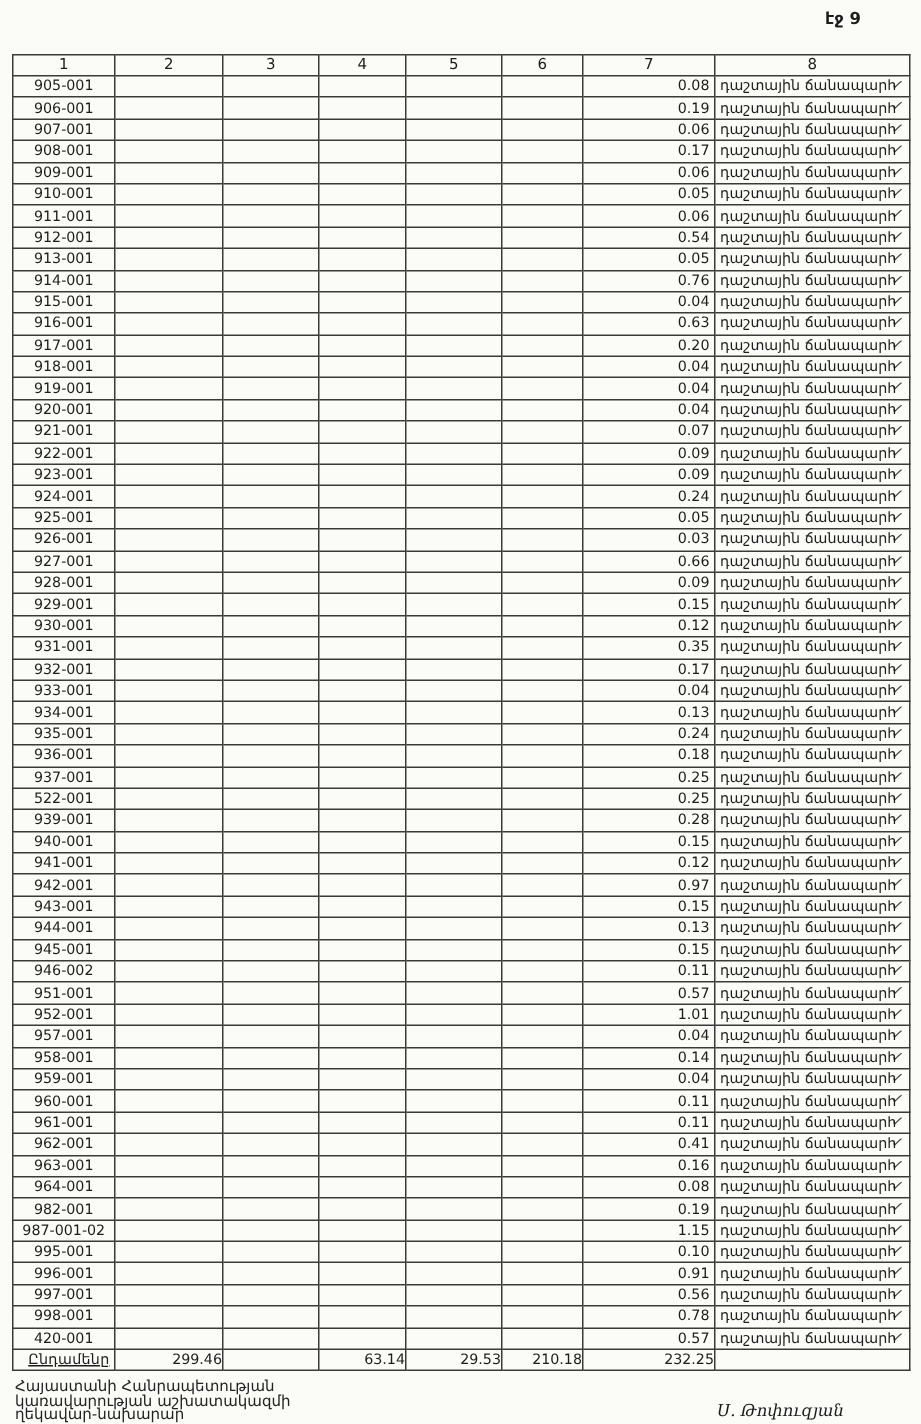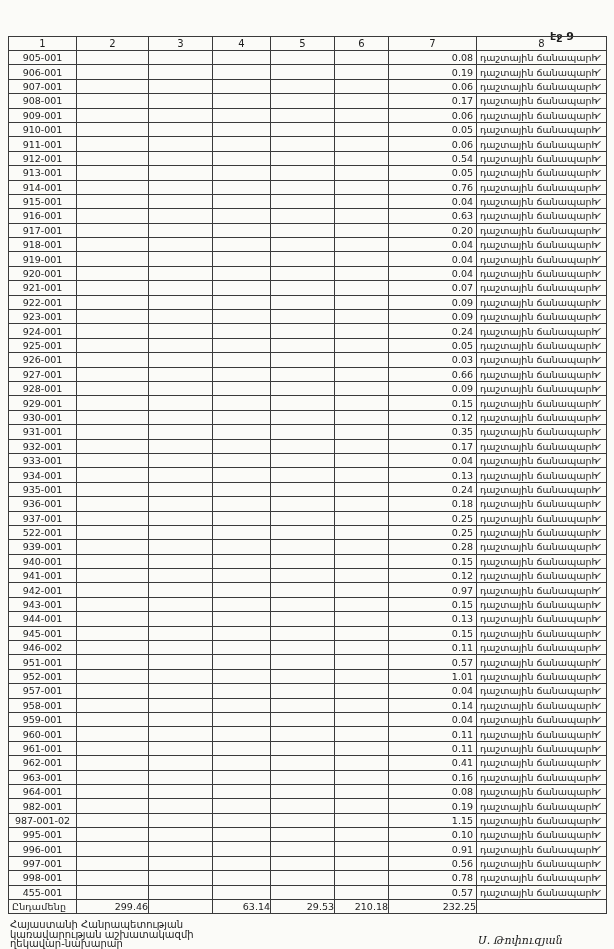--- a/index.html
+++ b/index.html
@@ -12,21 +12,20 @@
     position: relative;
     overflow: hidden;
   }
 
   .page-label {
     position: absolute;
     top: 6px;
     right: 40px;
     font-size: 11px;
     font-weight: bold;
-    margin-top: 24px;
   }
 
   table.main {
     position: absolute;
     top: 36px;
     left: 8px;
     width: 598px;
     border-collapse: collapse;
     table-layout: fixed;
   }
@@ -50,21 +49,21 @@
   td.c8 { position: relative; font-size: 9px; padding-left: 4px; }
   td.c8 .tick {
     position: absolute;
     right: 4px;
     top: 0;
     font-size: 10px;
     transform: rotate(10deg);
     opacity: 0.85;
   }
   tr.total-row td { font-size: 9.5px; }
-  tr.total-row td.c1 { text-align: left; letter-spacing: 0.2px; }
+  tr.total-row td.c1 { text-align: right; letter-spacing: 0.2px; text-decoration: underline; }
   tr.total-row td.tcenter { text-align: right; padding: 0; }
 
   .footer-org {
     position: absolute;
     left: 10px;
     top: 920px;
     font-size: 10px;
     line-height: 9.6px;
     color: #222;
   }
@@ -682,21 +681,21 @@
         <td class="c1">998-001</td>
         <td class="c2"></td>
         <td class="c3"></td>
         <td class="c4"></td>
         <td class="c5"></td>
         <td class="c6"></td>
         <td class="c7">0.78</td>
         <td class="c8"><span>դաշտային ճանապարհ</span><span class="tick">✓</span></td>
       </tr>
       <tr>
-        <td class="c1">455-001</td>
+        <td class="c1">420-001</td>
         <td class="c2"></td>
         <td class="c3"></td>
         <td class="c4"></td>
         <td class="c5"></td>
         <td class="c6"></td>
         <td class="c7">0.57</td>
         <td class="c8"><span>դաշտային ճանապարհ</span><span class="tick">✓</span></td>
       </tr>
     </tbody>
   <tfoot>

